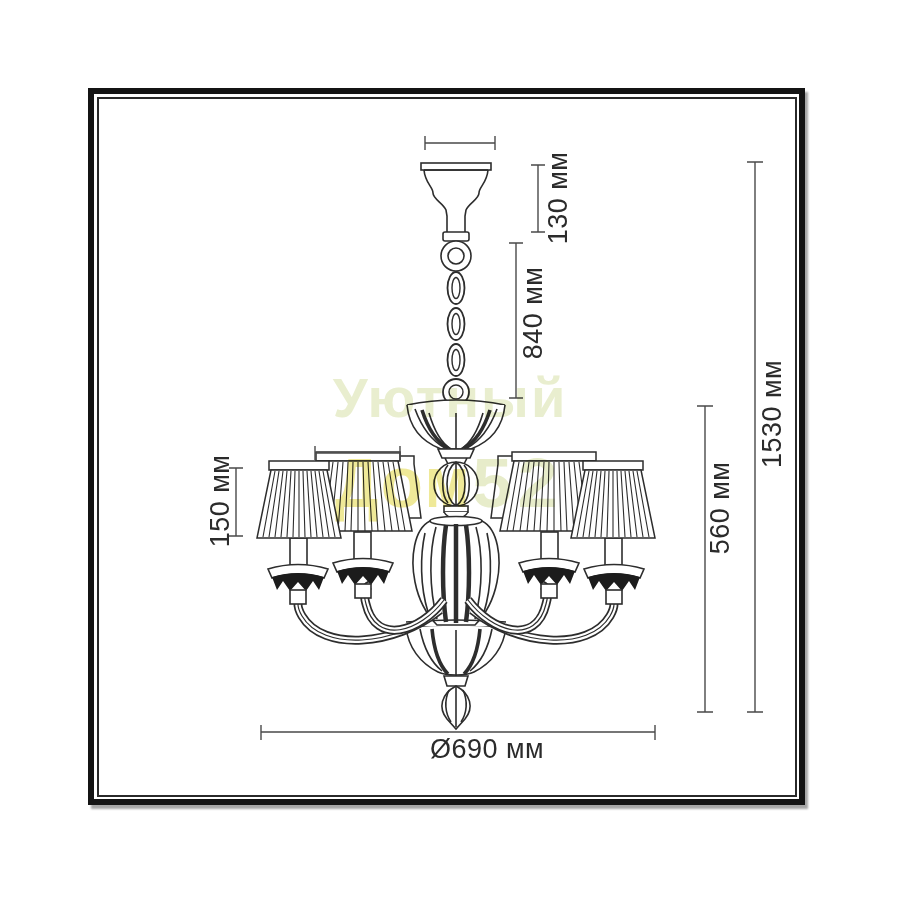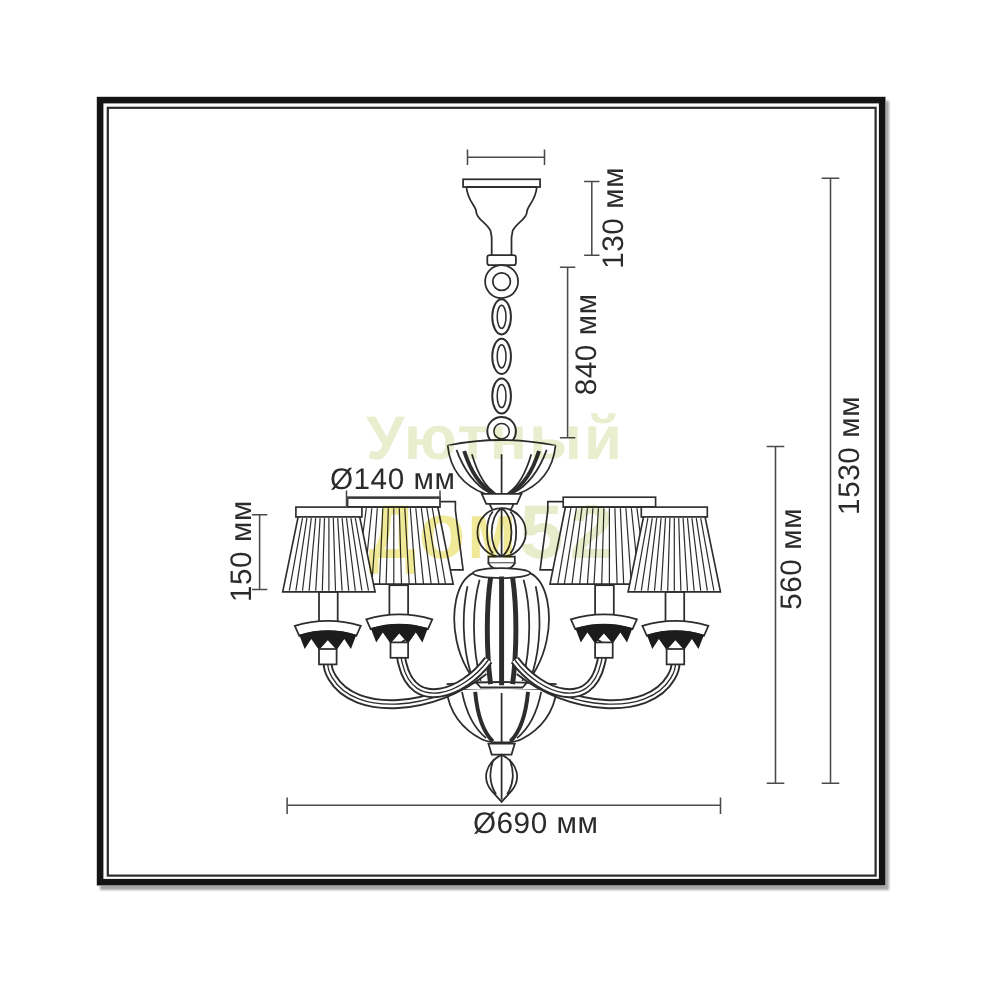--- a/index.html
+++ b/index.html
@@ -167,17 +167,16 @@
     </g>
   </svg>
 
   <div class="wm wm1">Уютный</div>
   <div class="wm wm2"><span class="p1">Дом</span><span class="p2">52</span></div>
 
   <div class="dim-label rot" style="left:558px;top:198px;">130 мм</div>
   <div class="dim-label rot" style="left:533px;top:313px;">840 мм</div>
   <div class="dim-label rot" style="left:772px;top:414px;">1530 мм</div>
   <div class="dim-label rot" style="left:720px;top:508px;">560 мм</div>
-  <div class="dim-label" style="left:357px;top:436px;">Ø140 мм</div>
   <div class="dim-label rot" style="left:220px;top:501px;">150 мм</div>
   <div class="dim-label" style="left:487px;top:749px;">Ø690 мм</div>
 
 </div>
 
 </body></html>

